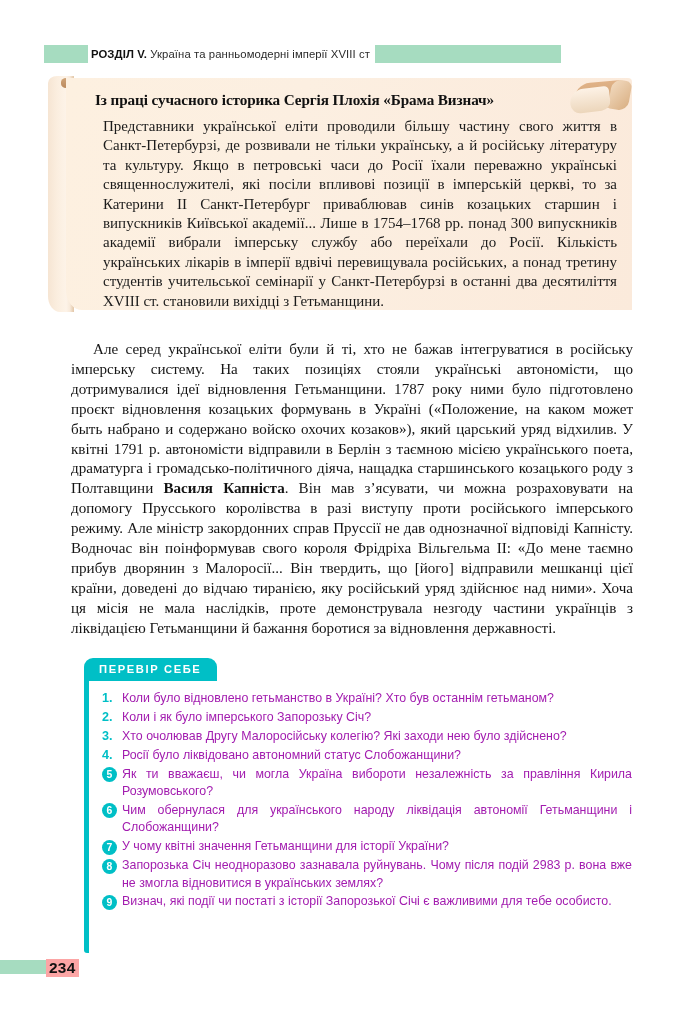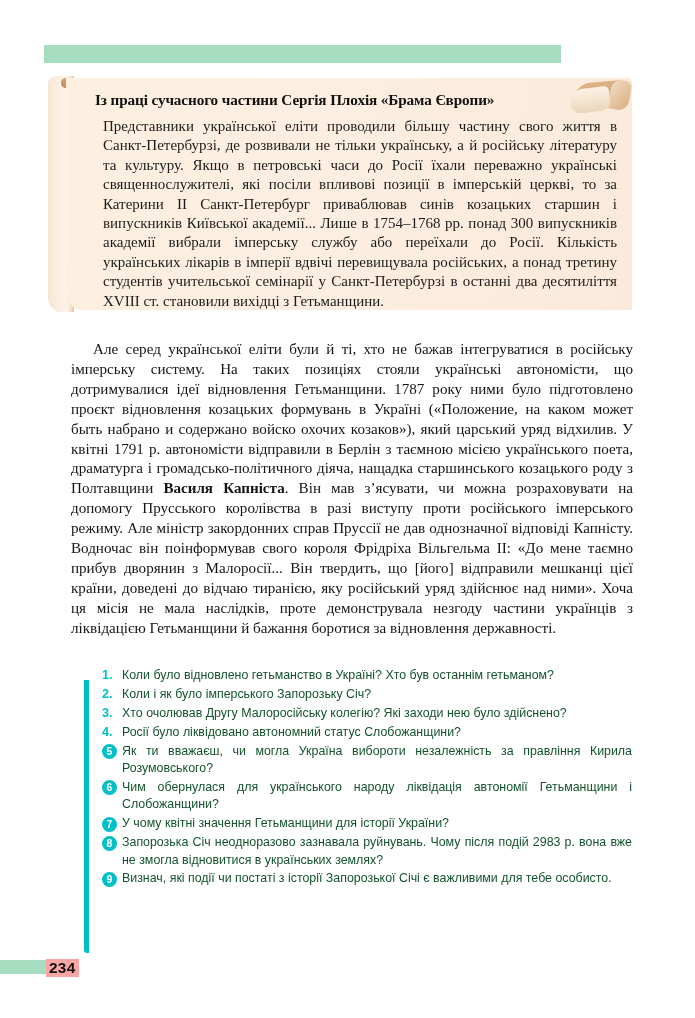--- a/index.html
+++ b/index.html
@@ -241,21 +241,21 @@
     font-weight: 700;
     font-size: 10.4px;
     line-height: 15px;
     text-align: center;
   }
   .q-text {
     flex: 1 1 auto;
     font-family: "Liberation Sans", "DejaVu Sans", sans-serif;
     font-size: 12.4px;
     line-height: 17.4px;
-    color: #14532d;
+    color: #a21caf;
     text-align: justify;
   }
   .q-item.plain .q-text { text-align: left; }
 
   
   .folio {
     position: absolute;
     bottom: 44px;
     left: 0;
     height: 22px;
@@ -279,41 +279,43 @@
     background: #fca5a5;
     padding: 0 3px;
     letter-spacing: 0.3px;
   }
 </style>
 </head>
 <body>
 
 <div class="running-head">
   <div class="running-head-bar"></div>
+  <div class="running-head-text"><b>РОЗДІЛ V.</b><span> Україна та ранньомодерні імперії XVIII ст</span></div>
 </div>
 
 <div class="scroll-box">
   <div class="scroll-left-roll"></div>
   <div class="scroll-left-tab"></div>
   <div class="scroll-paper">
     <div class="scroll-curl">
       <div class="curl-back"></div>
       <div class="curl-edge"></div>
       <div class="curl-front"></div>
     </div>
   </div>
   <div class="scroll-content">
-    <p class="scroll-title">Із праці сучасного частини Сергія Плохія «Брама Європи»</p>
+    <p class="scroll-title">Із праці сучасного історика Сергія Плохія «Брама Визнач»</p>
     <p class="scroll-text">Представники української еліти проводили більшу частину свого життя в Санкт-Петербурзі, де розвивали не тільки українську, а й російську літературу та культуру. Якщо в петровські часи до Росії їхали переважно українські священнослужителі, які посіли впливові позиції в імперській церкві, то за Катерини II Санкт-Петербург приваблював синів козацьких старшин і випускників Київської академії... Лише в 1754–1768 рр. понад 300 випускників академії вибрали імперську службу або переїхали до Росії. Кількість українських лікарів в імперії вдвічі перевищувала російських, а понад третину студентів учительської семінарії у Санкт-Петербурзі в останні два десятиліття XVIII ст. становили вихідці з Гетьманщини.</p>
   </div>
 </div>
 
 <p class="body-text"><span>Але серед української еліти були й ті, хто не бажав інтегруватися в російську імперську систему. На таких позиціях стояли українські автономісти, що дотримувалися ідеї відновлення Гетьманщини. 1787 року ними було підготовлено проєкт відновлення козацьких формувань в Україні («Положение, на каком может быть набрано и содержано войско охочих козаков»), який царський уряд відхилив. У квітні 1791 р. автономісти відправили в Берлін з таємною місією українського поета, драматурга і громадсько-політичного діяча, нащадка старшинського козацького роду з Полтавщини </span><b>Василя Капніста</b><span>. Він мав з’ясувати, чи можна розраховувати на допомогу Прусського королівства в разі виступу проти російського імперського режиму. Але міністр закордонних справ Пруссії не дав однозначної відповіді Капністу. Водночас він поінформував свого короля Фрідріха Вільгельма II: «До мене таємно прибув дворянин з Малоросії... Він твердить, що [його] відправили мешканці цієї країни, доведені до відчаю тиранією, яку російський уряд здійснює над ними». Хоча ця місія не мала наслідків, проте демонструвала незгоду частини українців з ліквідацією Гетьманщини й бажання боротися за відновлення державності.</span></p>
 
 <div class="check-section">
+  <div class="check-badge">ПЕРЕВІР СЕБЕ</div>
   <div class="check-rule"></div>
   <ul class="q-list">
 
     <li class="q-item plain">
       <span class="q-marker-plain">1.</span>
       <span class="q-text">Коли було відновлено гетьманство в Україні? Хто був останнім гетьманом?</span>
     </li>
 
     <li class="q-item plain">
       <span class="q-marker-plain">2.</span>

